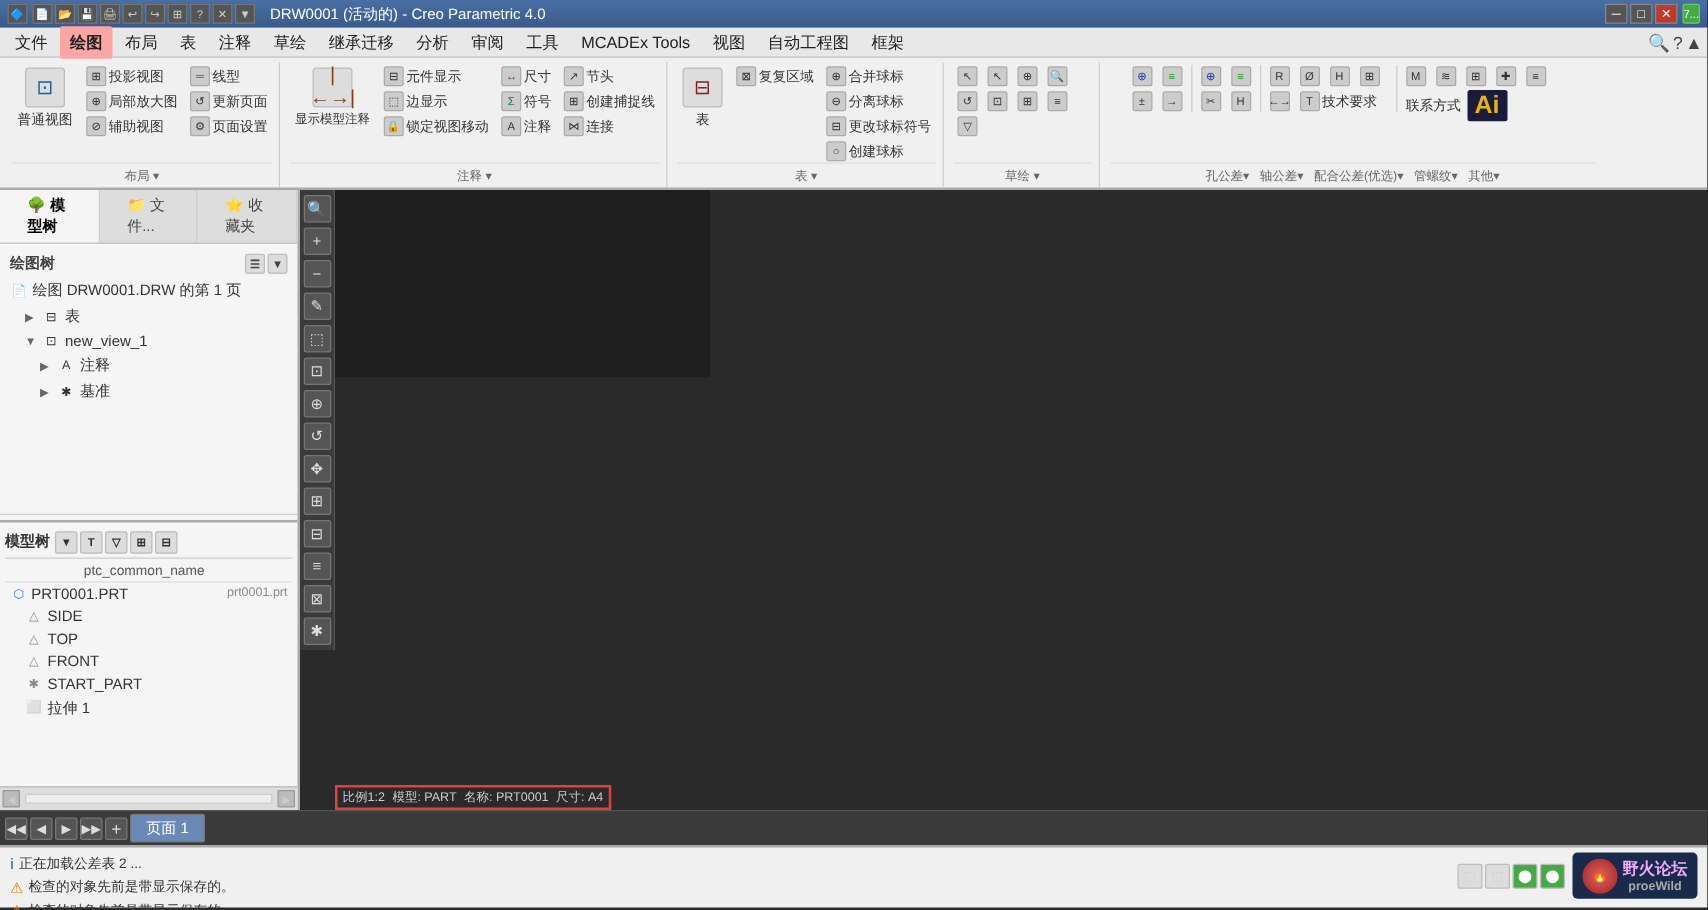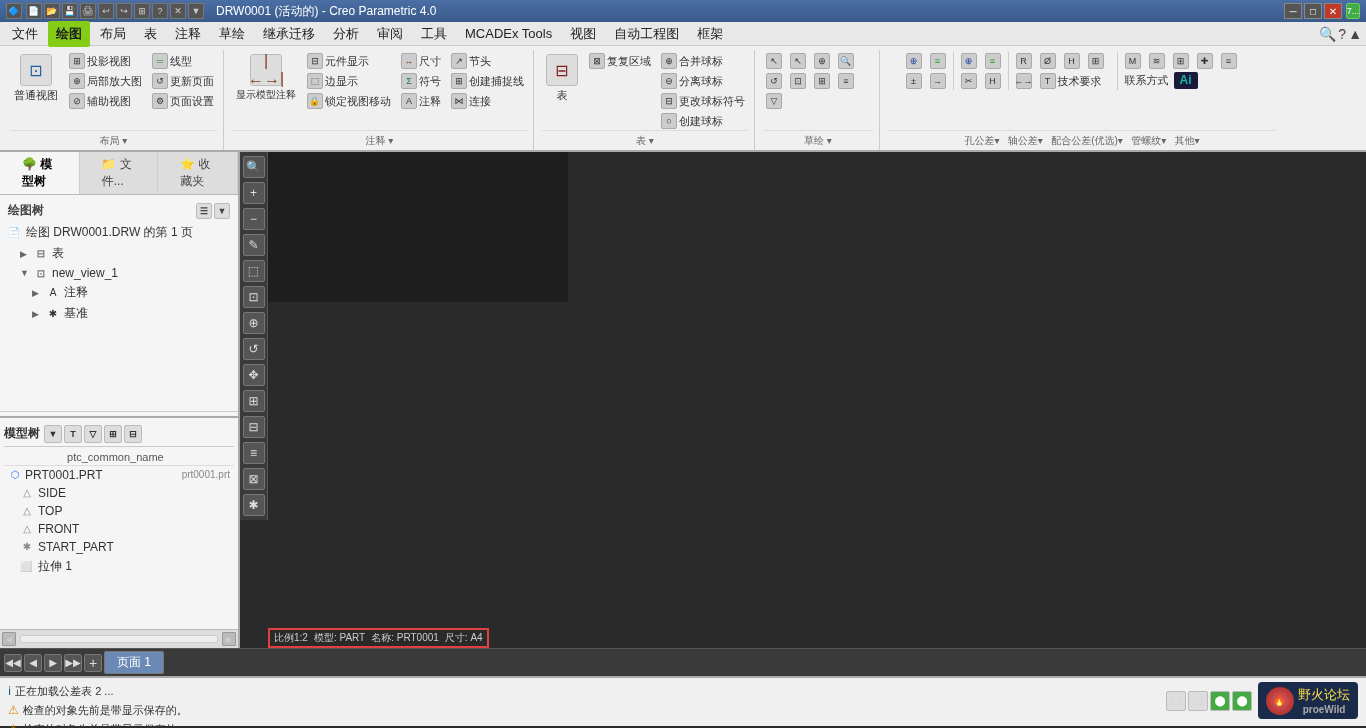--- a/index.html
+++ b/index.html
@@ -411,21 +411,21 @@
   <div class="win-controls">
     <div class="win-btn">─</div>
     <div class="win-btn">□</div>
     <div class="win-btn close">✕</div>
     <div style="width:14px;height:16px;background:#4a4;border:1px solid #6c6;display:flex;align-items:center;justify-content:center;font-size:9px;cursor:pointer;color:#fff;margin-left:2px;border-radius:2px;">7...</div>
   </div>
 </div>
 
 <div id="menu-bar">
   <div class="menu-item">文件</div>
-  <div class="menu-item" style="font-weight:bold;background:#84cc16;">绘图</div>
+  <div class="menu-item" style="font-weight:bold;background:#fca5a5;">绘图</div>
   <div class="menu-item">布局</div>
   <div class="menu-item">表</div>
   <div class="menu-item">注释</div>
   <div class="menu-item">草绘</div>
   <div class="menu-item">继承迁移</div>
   <div class="menu-item">分析</div>
   <div class="menu-item">审阅</div>
   <div class="menu-item">工具</div>
   <div class="menu-item">MCADEx Tools</div>
   <div class="menu-item">视图</div>
@@ -682,21 +682,21 @@
             <div class="ribbon-btn-small">
                 <div class="sm-icon">✚</div>
               </div>
             <div class="ribbon-btn-small">
                 <div class="sm-icon">≡</div>
               </div>
             <div class="ribbon-btn-small">
               <span>联系方式</span>
             </div>
 
-            <div style="background:#1a1a3a;color:#14b8a6;padding:1px 6px;font-size:12px;font-weight:bold;border-radius:2px;cursor:pointer;text-align:center;">Ai</div>
+            <div style="background:#1a1a3a;color:#eab308;padding:1px 6px;font-size:20px;font-weight:bold;border-radius:2px;cursor:pointer;text-align:center;">Ai</div>
           </div>
         </div>
       </div>
       <div class="ribbon-group-label">孔公差▾ &nbsp; 轴公差▾ &nbsp; 配合公差(优选)▾ &nbsp; 管螺纹▾ &nbsp; 其他▾</div>
     </div>
   </div>
 </div>
 
 <div id="main-area" style="display:flex;height:calc(728px - 22px - 24px - 106px - 28px - 52px);">
 
@@ -879,18 +879,18 @@
   <div id="status-right">
     <div class="status-right-icons">
       <div class="sr-icon">⬚</div>
       <div class="sr-icon">⬚</div>
       <div class="sr-icon" style="background:#4a4;color:#fff;">⬤</div>
       <div class="sr-icon" style="background:#4a4;color:#fff;">⬤</div>
     </div>
     <div id="logo-area">
       <div class="logo-icon">🔥</div>
       <div>
-        <div style="font-size:13px;font-weight:normal;color:#fde047;">野火论坛</div>
+        <div style="font-size:13px;font-weight:bold;color:#f0abfc;">野火论坛</div>
         <div style="font-size:10px;color:#aaa;text-align:center;">proeWild</div>
       </div>
     </div>
   </div>
 </div>
 
 </body></html>

